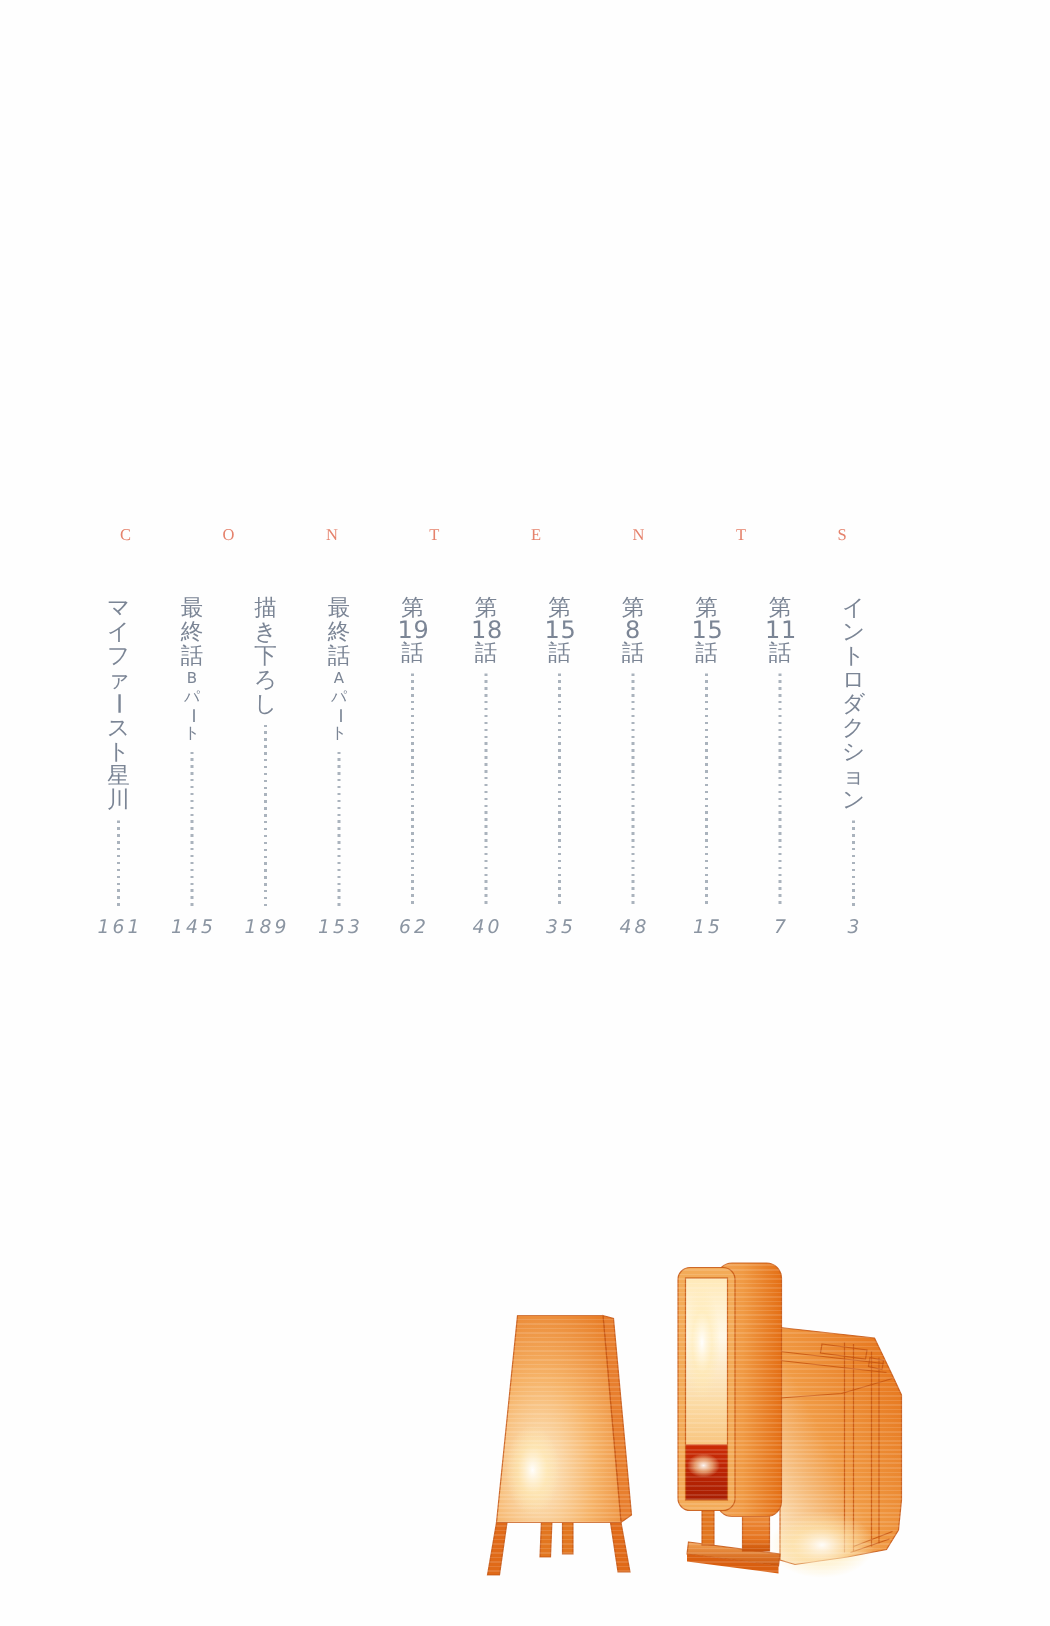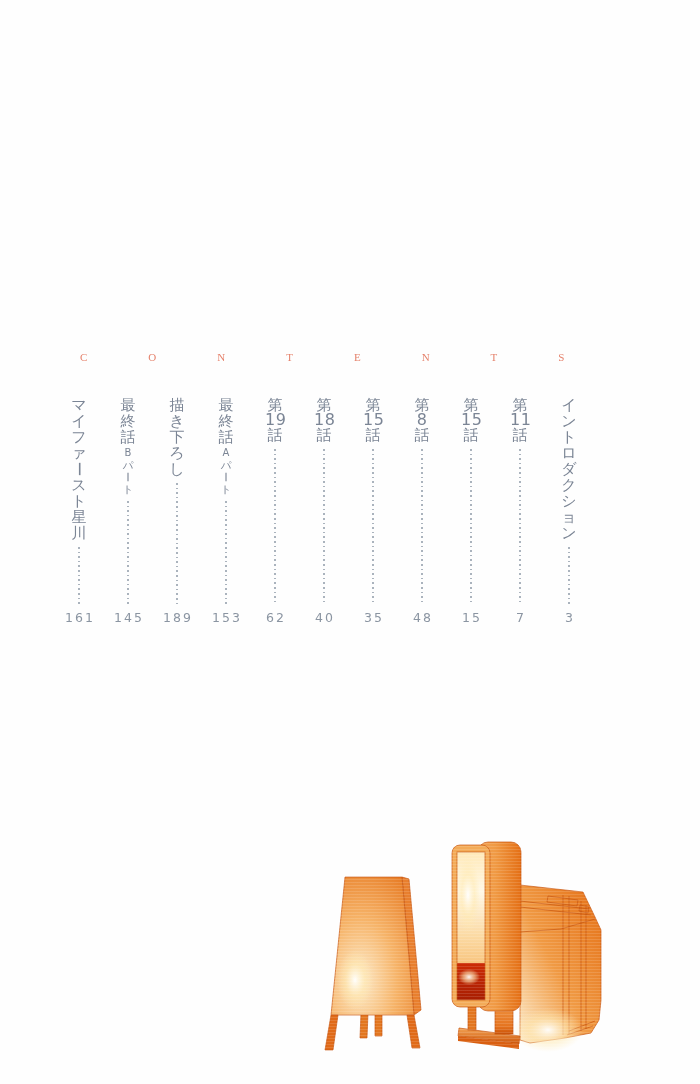--- a/index.html
+++ b/index.html
@@ -78,20 +78,21 @@
       var(--leader, #aab3bd) 0 1.6px,
       transparent 1.6px 4.6px);
   }
   .toc-page {
     font-size: 12.5px;
     line-height: 15px;
     letter-spacing: 2px;
     padding-left: 2px;
     color: var(--page_number, #8b95a2);
     white-space: nowrap;
+    font-style: italic;
   }
   
   .illustration {
     position: absolute;
     left: 323px; top: 835px;
     width: 300px; height: 240px;
   }
   .illustration::after {   
     content: "";
     position: absolute; inset: 0;

